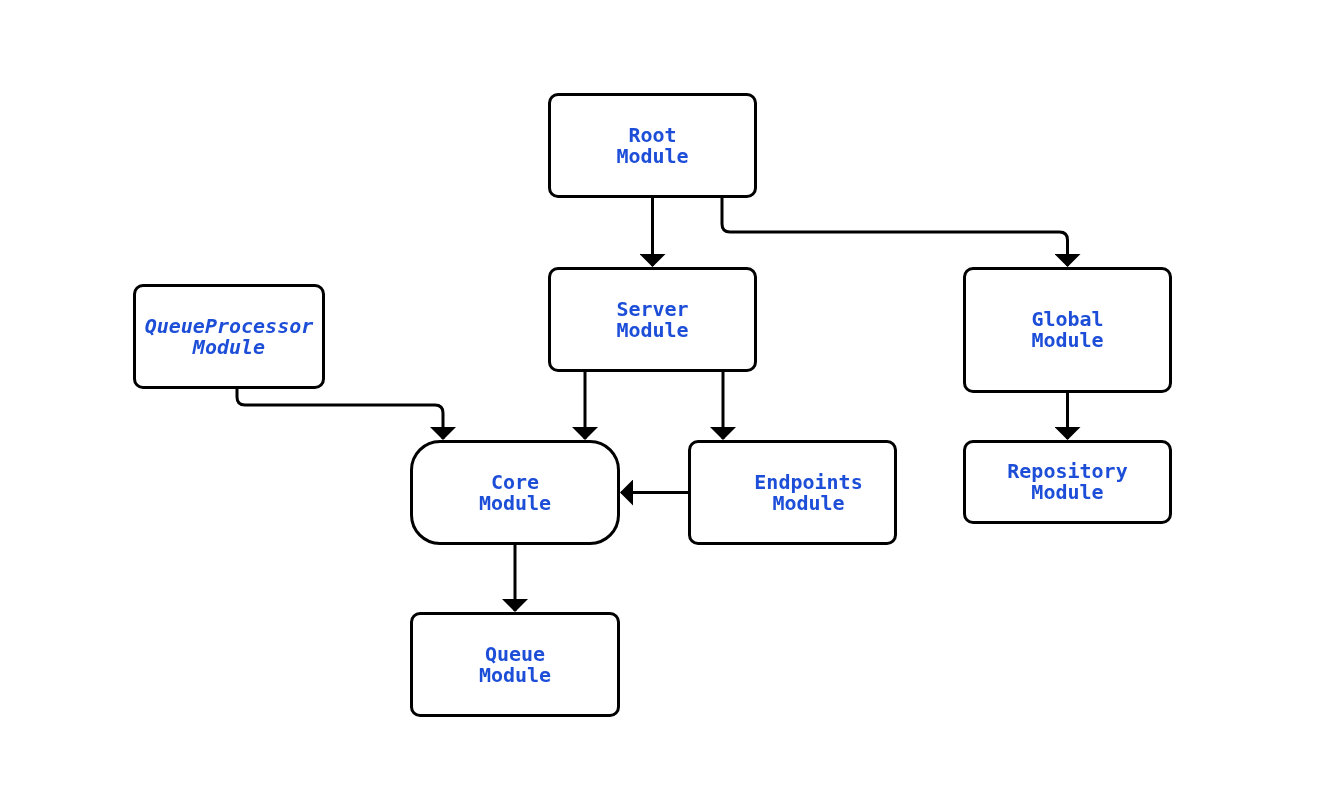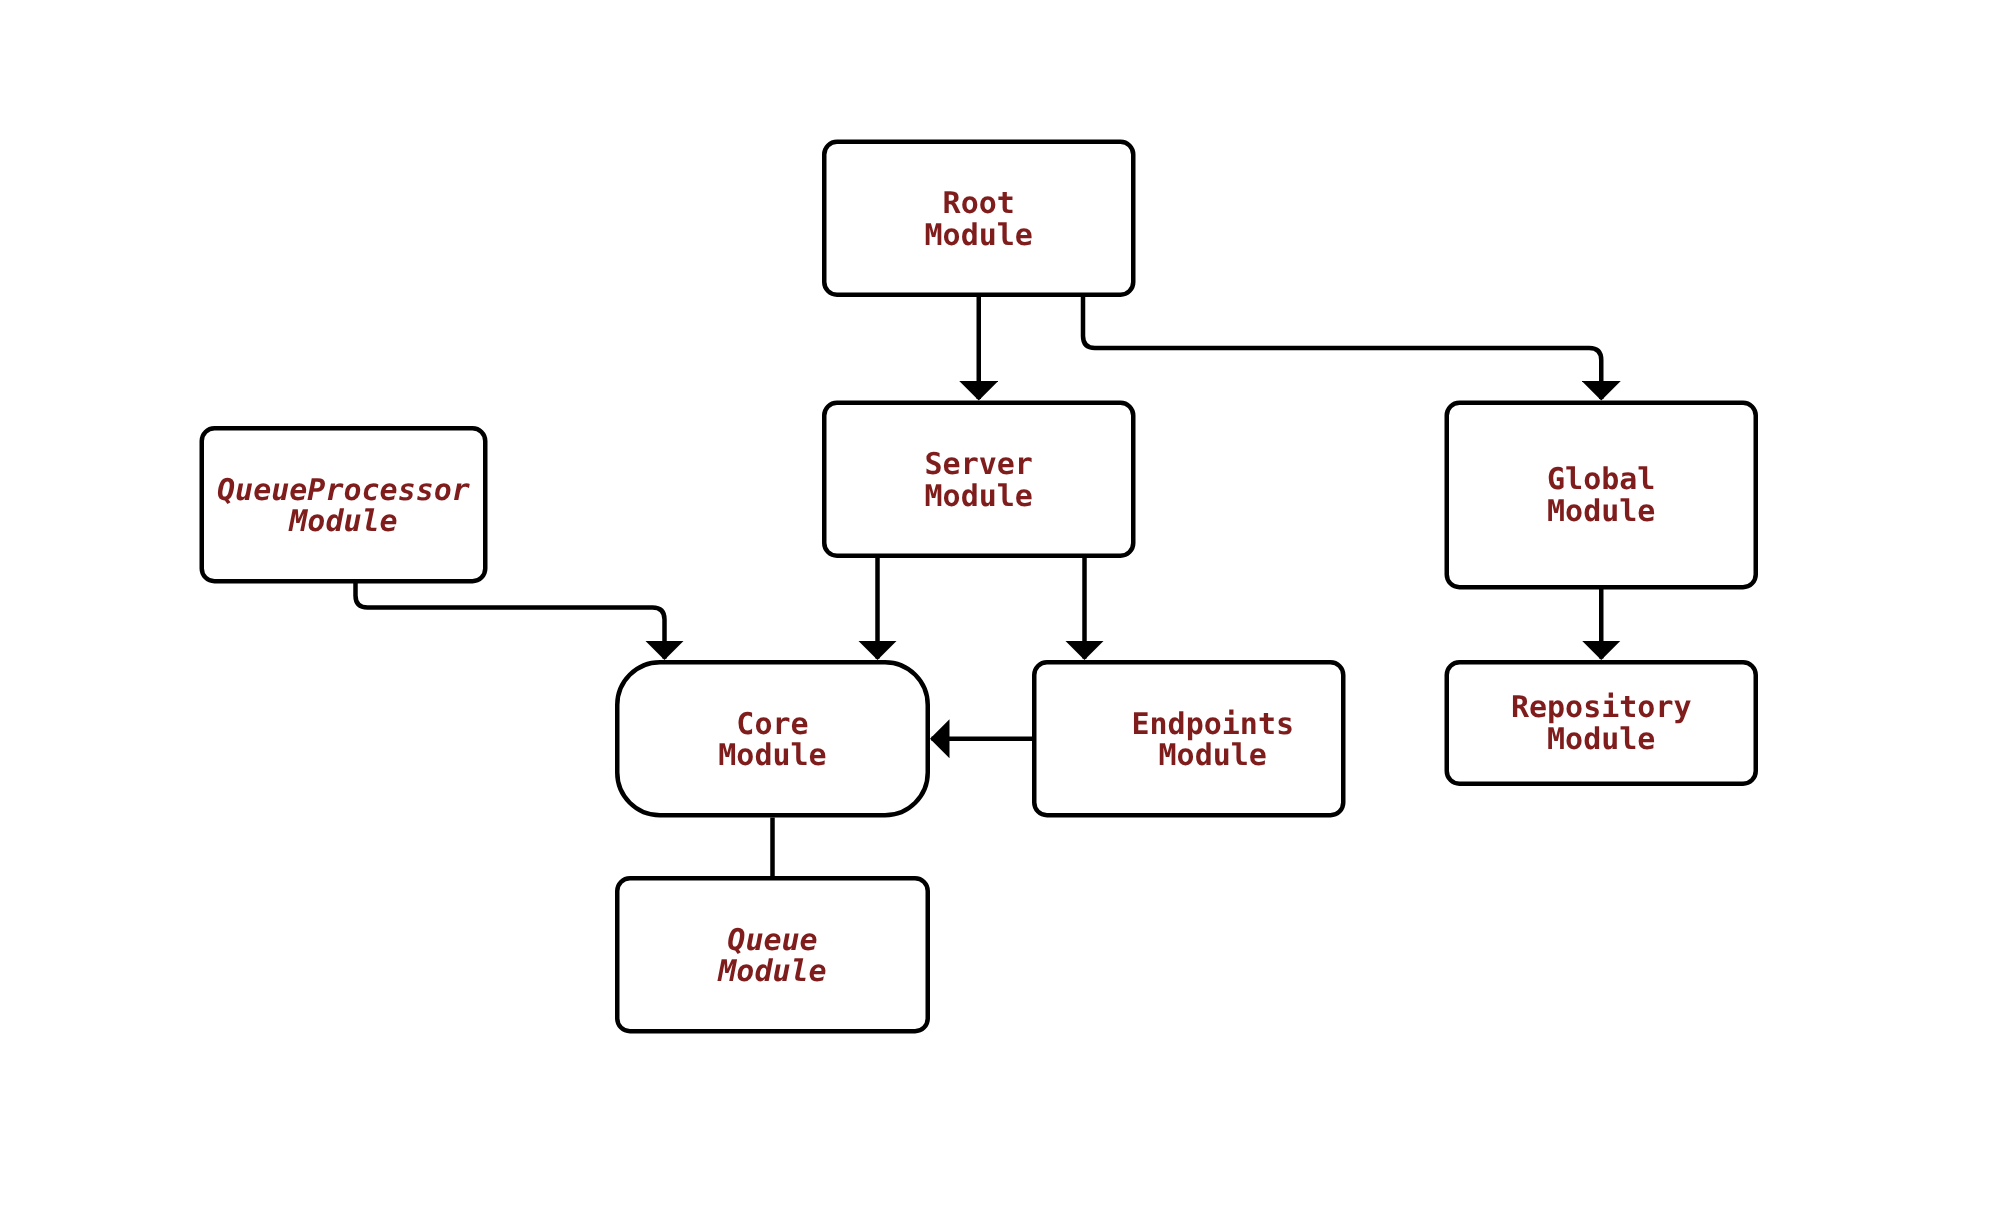--- a/index.html
+++ b/index.html
@@ -36,31 +36,31 @@
     display: flex;
     align-items: center;
     justify-content: center;
     text-align: center;
   }
   .node-label {
     white-space: pre-line;
     font-weight: 700;
     font-size: 20px;
     line-height: 21px;
-    color: #7f1d1d;
+    color: #1d4ed8;
   }
   
   .n-root          { left: 548px; top:  93px; width: 209px; height: 105px; }
   .n-queueprocessor{ left: 133px; top: 284px; width: 192px; height: 105px; font-style: italic; }
   .n-server        { left: 548px; top: 267px; width: 209px; height: 105px; }
   .n-global        { left: 963px; top: 267px; width: 209px; height: 126px; }
   .n-core          { left: 410px; top: 440px; width: 210px; height: 105px; border-radius: 30px; }
   .n-endpoints     { left: 688px; top: 440px; width: 209px; height: 105px; padding-left: 32px; }
   .n-repository    { left: 963px; top: 440px; width: 209px; height: 84px; }
-  .n-queue         { left: 410px; top: 584px; width: 210px; height: 105px; font-style: italic; }
+  .n-queue         { left: 410px; top: 612px; width: 210px; height: 105px; }
 </style>
 </head>
 <body>
 
 <div class="canvas">
 
   <svg class="edges-layer" width="1337" height="809" viewBox="0 0 1337 809" xmlns="http://www.w3.org/2000/svg">
     <defs>
       <marker id="arrowhead" viewBox="0 0 13 26" markerWidth="13" markerHeight="26" refX="12" refY="13" orient="auto" markerUnits="userSpaceOnUse">
         <path d="M0,0 L13,13 L0,26 Z" fill="#000000"></path>

